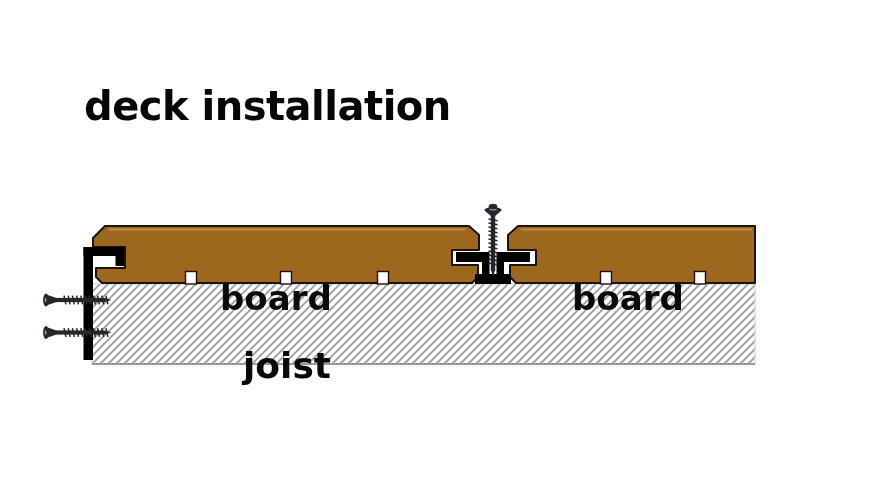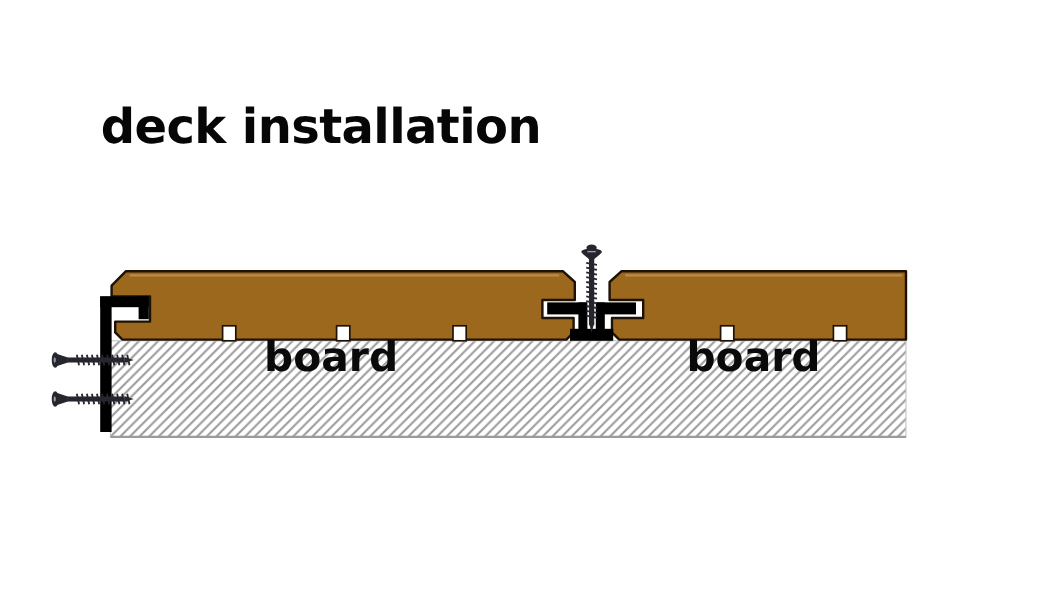--- a/index.html
+++ b/index.html
@@ -112,14 +112,15 @@
                M80.8,328.1 l1.9,8.8 M85,328.1 l1.9,8.8 M89.2,328.1 l1.9,8.8 M93.4,328.1 l1.9,8.8
                M97.6,328.1 l1.9,8.8 M101.8,328.1 l1.9,8.8 M106,328.1 l1.9,8.8" fill="none" stroke-width="1.5" stroke="#26262e"></path>
       <path d="M104,330.2 L111.5,332.5 L104,334.8 Z"></path>
       <ellipse cx="45.6" cy="332.5" rx="0.9" ry="2.3" fill="#9a9aa4"></ellipse>
     </g>
   </svg>
 
   <div class="title">deck installation</div>
   <div class="lbl lbl-board-left">board</div>
   <div class="lbl lbl-board-right">board</div>
+  <div class="lbl lbl-joist">joist</div>
 
 </div>
 
 </body></html>

